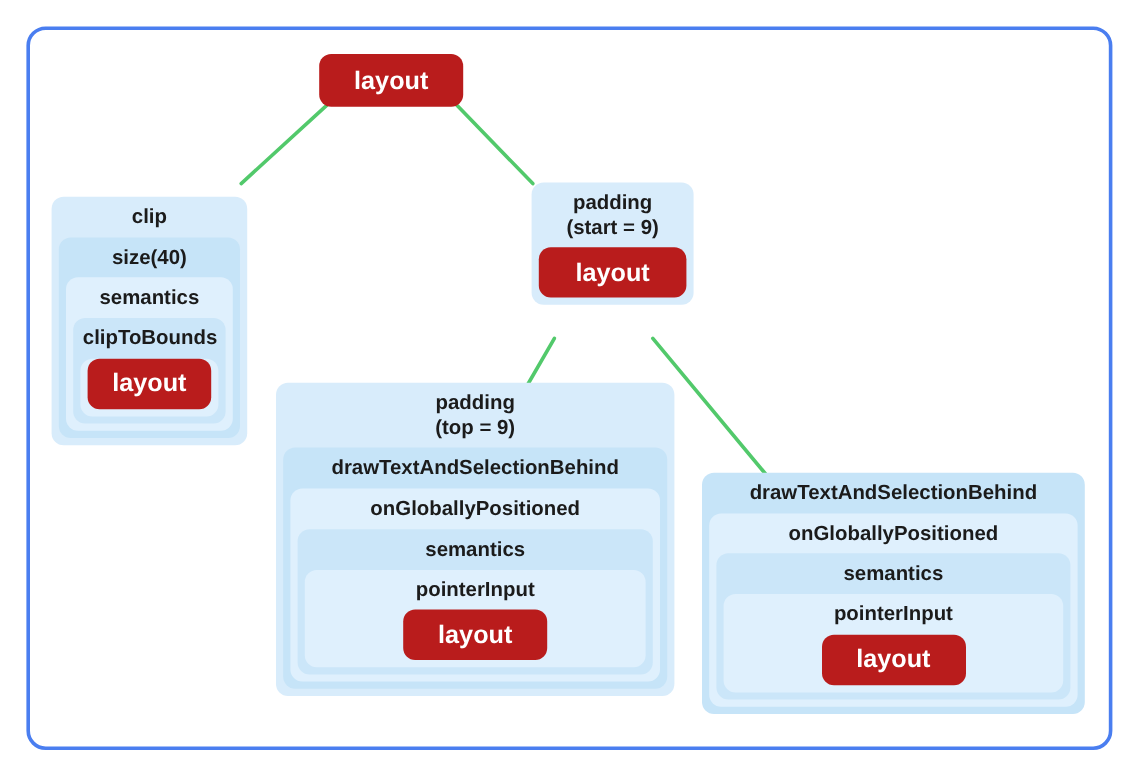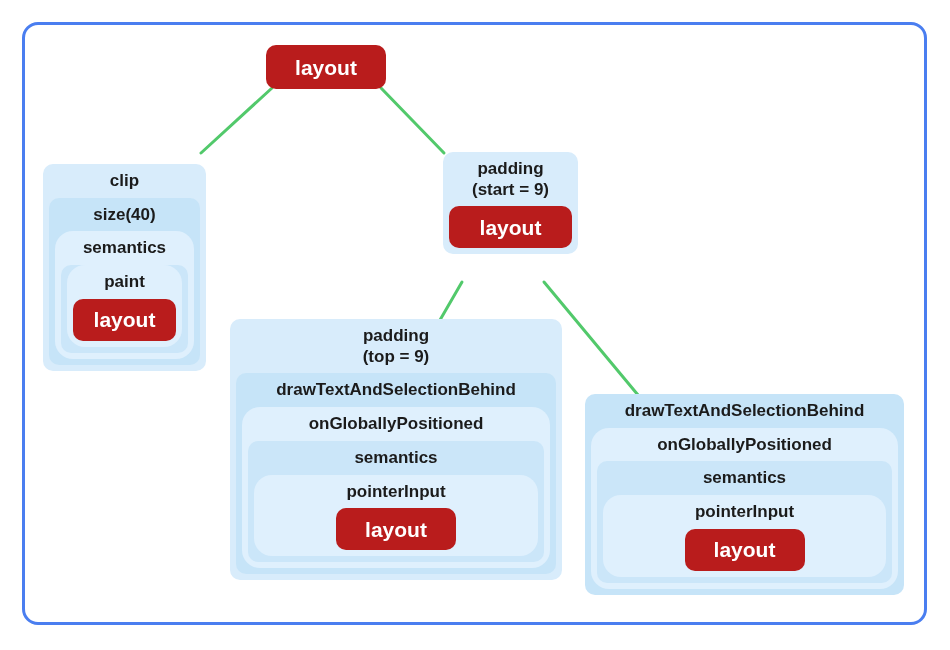--- a/index.html
+++ b/index.html
@@ -51,21 +51,21 @@
     color: #1b1b1b;
     font-weight: 700;
     font-size: 17px;
     line-height: 1.22;
     padding: 7px 8px 6px 8px;
     white-space: pre-line;
   }
   
   .tint-a { background: #d8ecfb; }
   .tint-b { background: #c6e4f8; }
-  .tint-c { background: #dff0fd; border-radius: 18px; }
+  .tint-c { background: #dff0fd; }
   .tint-d { background: #cbe6f9; }
 
   .inner-wrap {
     padding: 0 6px 6px 6px;
   }
 
   
   .layout-pill {
     background: #b91c1c;
     border-radius: 10px;
@@ -138,24 +138,24 @@
 
       <div class="mod tint-b">
         <span class="mod-label">size(40)</span>
         <div class="inner-wrap">
 
           <div class="mod tint-c">
             <span class="mod-label">semantics</span>
             <div class="inner-wrap">
 
               <div class="mod tint-d">
+                <span class="mod-label">clipToBounds</span>
                 <div class="inner-wrap">
 
                   <div class="mod tint-c">
-                    <span class="mod-label">paint</span>
                     <div class="inner-wrap">
                       <div class="layout-pill pill-sm" style="width:100%;">
                         <span>layout</span>
                       </div>
                     </div>
                   </div>
 
                 </div>
               </div>
 

